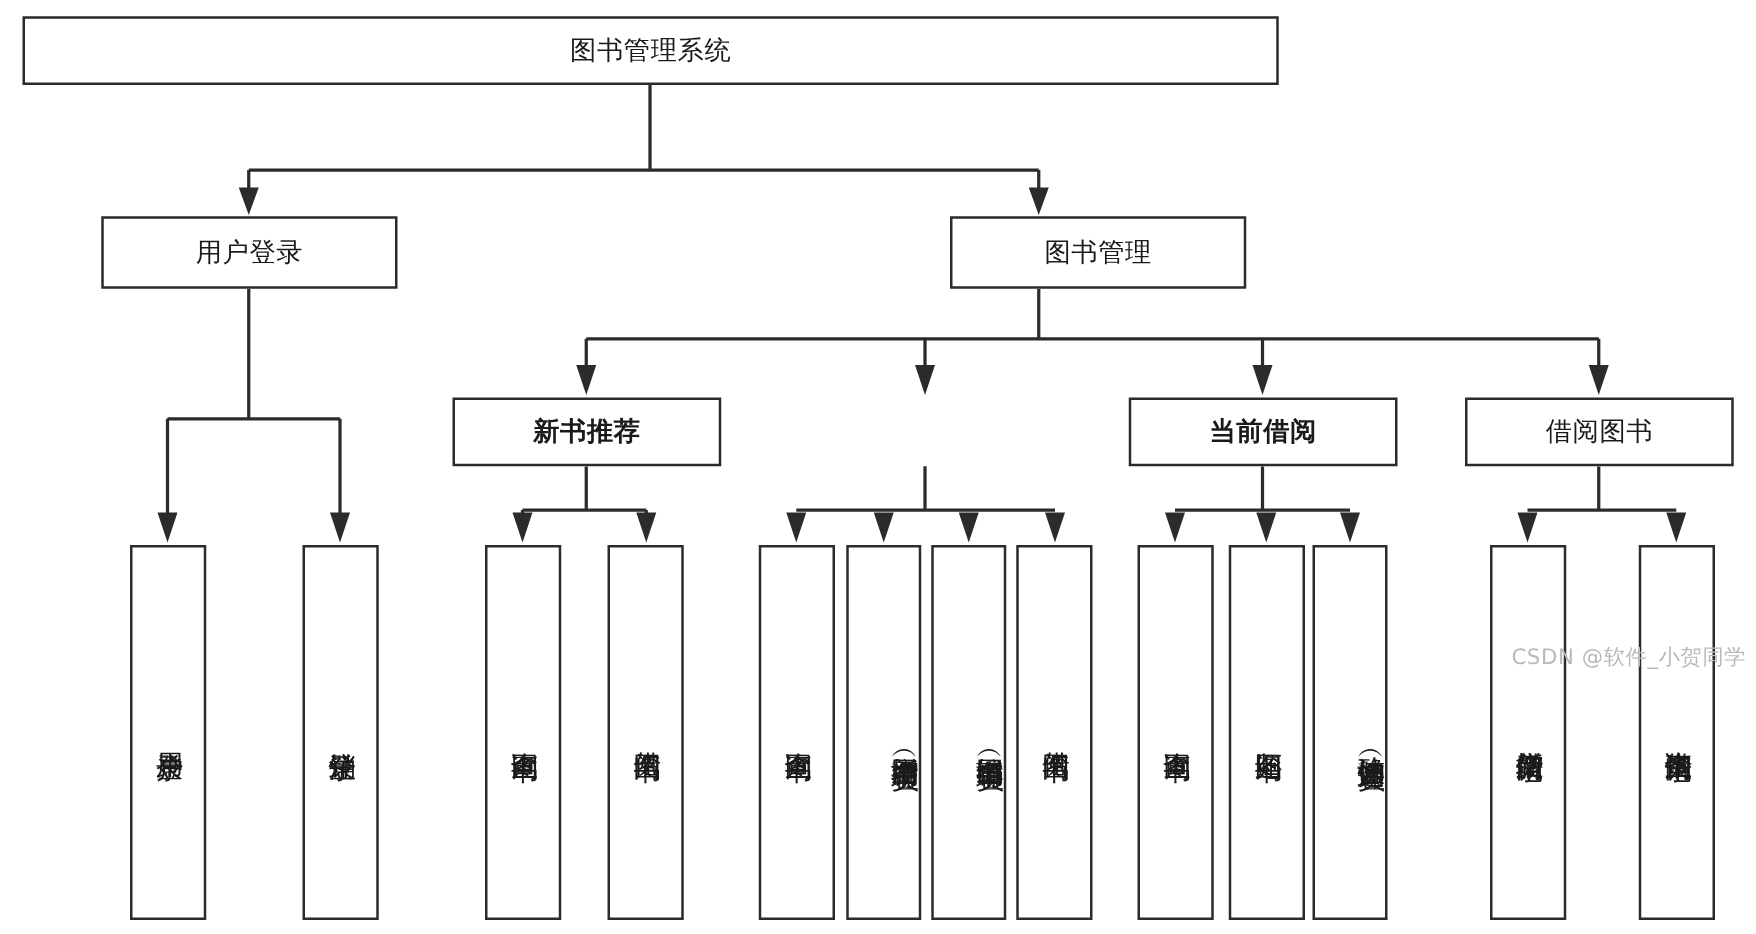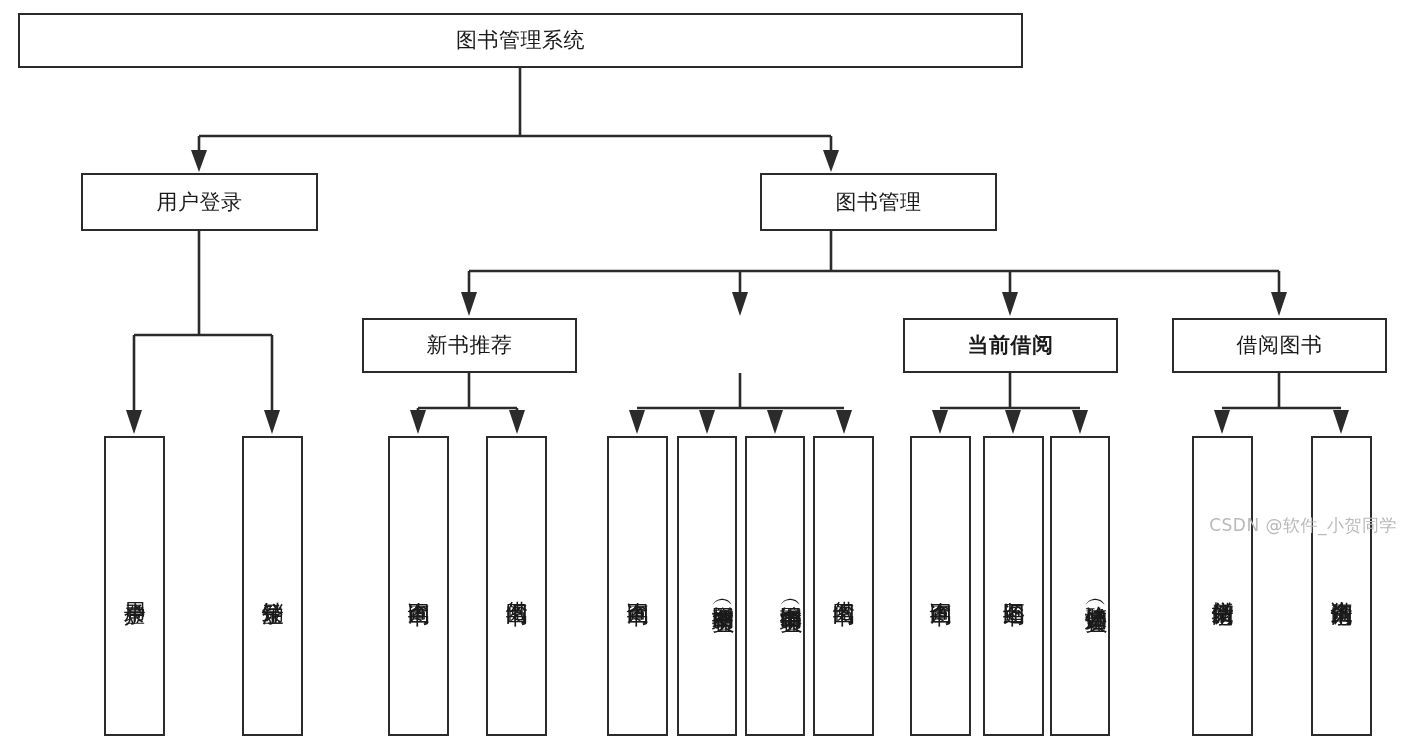--- a/index.html
+++ b/index.html
@@ -149,21 +149,21 @@
     <span class="node-label-h">图书管理系统</span>
   </div>
 
   <div class="node-box" style="left:81px; top:173px; width:237px; height:58px;">
     <span class="node-label-h">用户登录</span>
   </div>
   <div class="node-box" style="left:712px; top:173px; width:237px; height:58px;margin-left:48px;">
     <span class="node-label-h">图书管理</span>
   </div>
 
-  <div class="node-box" style="left:362px; top:318px; width:215px; height:55px;">
+  <div class="node-box" style="left:362px; top:318px; width:215px; height:55px;font-weight:bold;">
     <span class="node-label-h">新书推荐</span>
   </div>
   <div class="node-box" style="left:903px; top:318px; width:215px; height:55px;font-weight:bold;">
     <span class="node-label-h">当前借阅</span>
   </div>
   <div class="node-box" style="left:1172px; top:318px; width:215px; height:55px;">
     <span class="node-label-h">借阅图书</span>
   </div>
 
   <div class="node-box" style="left:104px; top:436px; width:61px; height:300px;">

